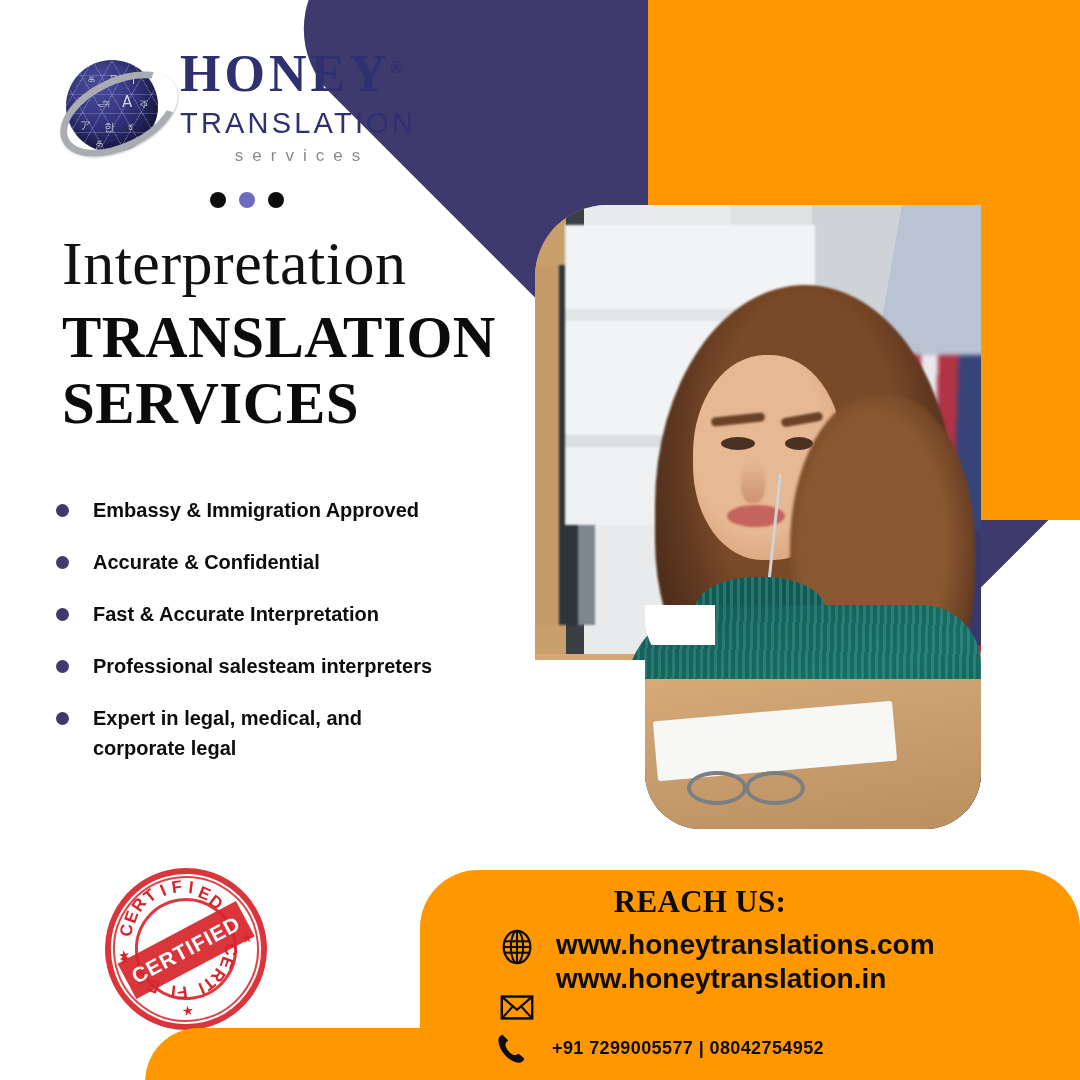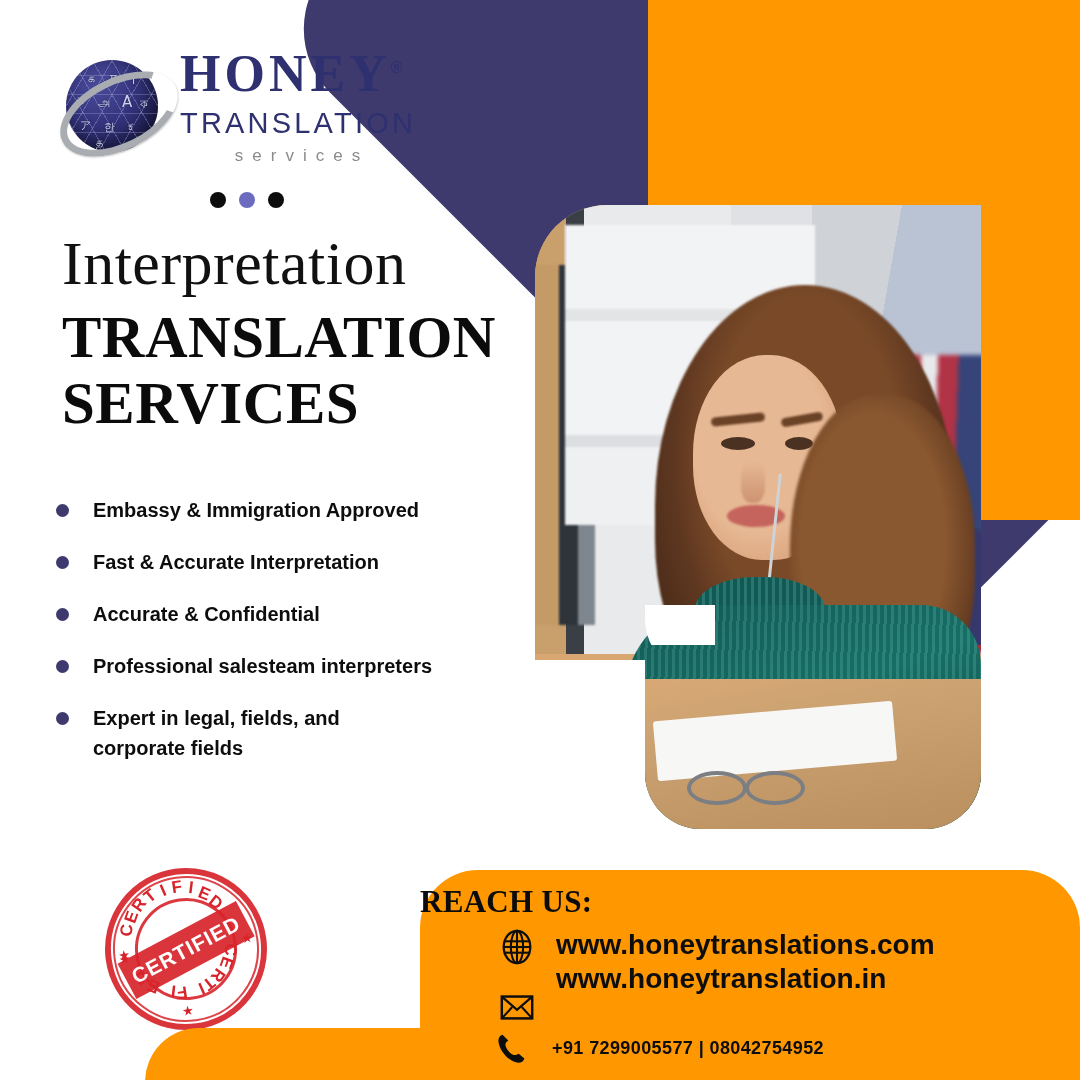--- a/index.html
+++ b/index.html
@@ -351,21 +351,21 @@
     width:660px; height:210px;
     background:#ff9800;
     border-radius:58px 58px 0 0;
   }
   .panel-content{
     position:absolute; left:420px; top:870px;
     width:660px; height:210px;
   }
   .reach{
     position:absolute; left:0; top:14px; width:560px;
-    text-align:left;
+    text-align:center;
     font-family:"Liberation Serif", serif;
     font-weight:700; font-size:31px; color:#0b0b0b;
     letter-spacing:.3px;
   }
   .c-row{
     position:absolute; display:flex; align-items:center; gap:20px;
   }
   .c-row.web{ left:78px; top:58px; align-items:flex-start;}
   .c-row.mail{ left:78px; top:118px;}
   .c-row.phone{ left:74px; top:160px;}
@@ -460,33 +460,33 @@
     <div class="h-main" style="margin-top:0">SERVICES</div>
   </div>
 
   <div class="bullets">
     <div class="b-row">
       <div class="b-dot"></div>
       <div class="b-text">Embassy &amp; Immigration Approved</div>
     </div>
     <div class="b-row">
       <div class="b-dot"></div>
-      <div class="b-text">Fast &amp; Accurate Interpretation</div>
+      <div class="b-text">Accurate &amp; Confidential</div>
     </div>
     <div class="b-row">
       <div class="b-dot"></div>
-      <div class="b-text">Accurate &amp; Confidential</div>
+      <div class="b-text">Fast &amp; Accurate Interpretation</div>
     </div>
     <div class="b-row">
       <div class="b-dot"></div>
       <div class="b-text">Professional salesteam interpreters</div>
     </div>
     <div class="b-row">
       <div class="b-dot"></div>
-      <div class="b-text" style="max-width:330px">Expert in legal, fields, and corporate fields</div>
+      <div class="b-text" style="max-width:330px">Expert in legal, medical, and corporate legal</div>
     </div>
   </div>
 
 
   <div class="stamp">
     <div class="stamp-outer"></div>
     <div class="stamp-outer2"></div>
     <div class="stamp-inner"></div>
     <div id="stamp-arcs">
         <span class="arc-char" style="transform: translate(-50%, -50%) translate(-60.6452px, -12.8905px) rotate(-78deg);">C</span>

